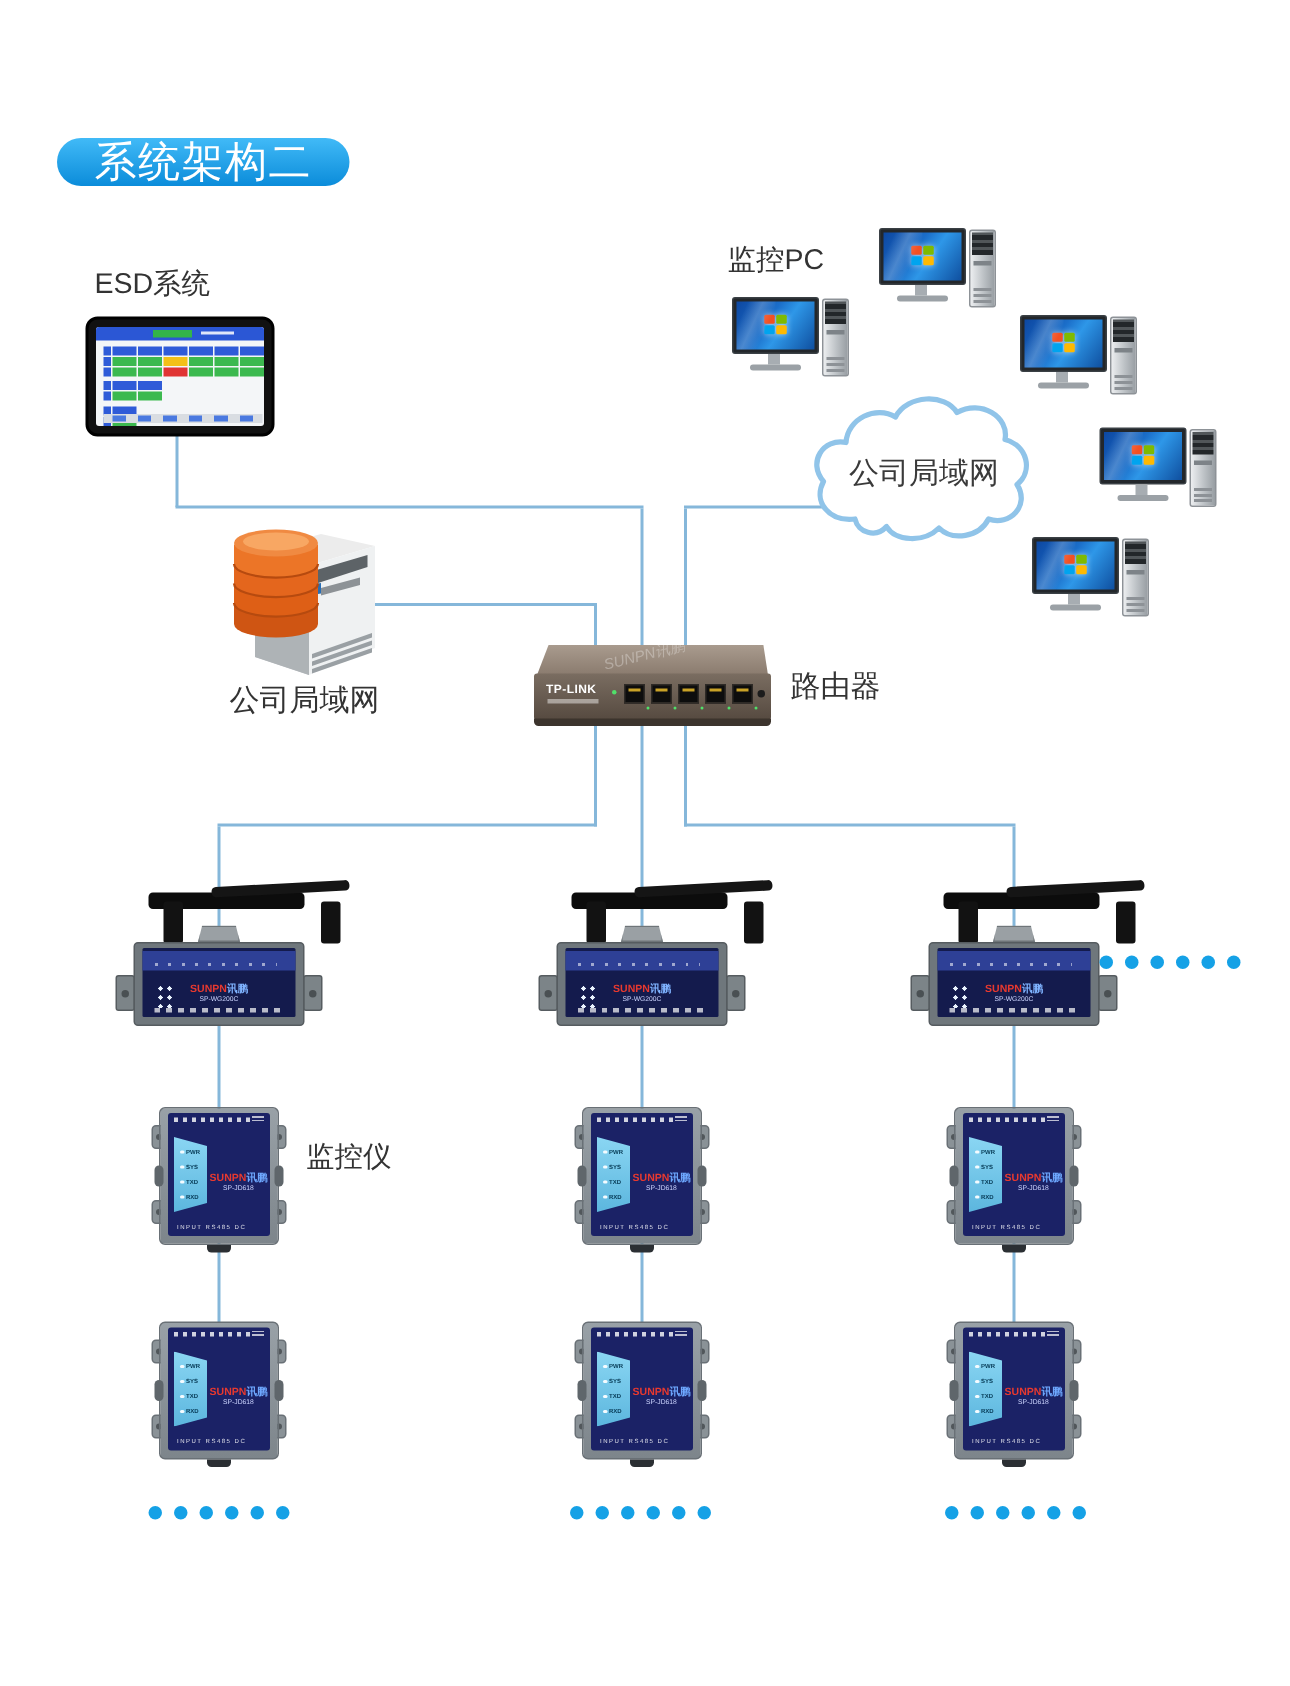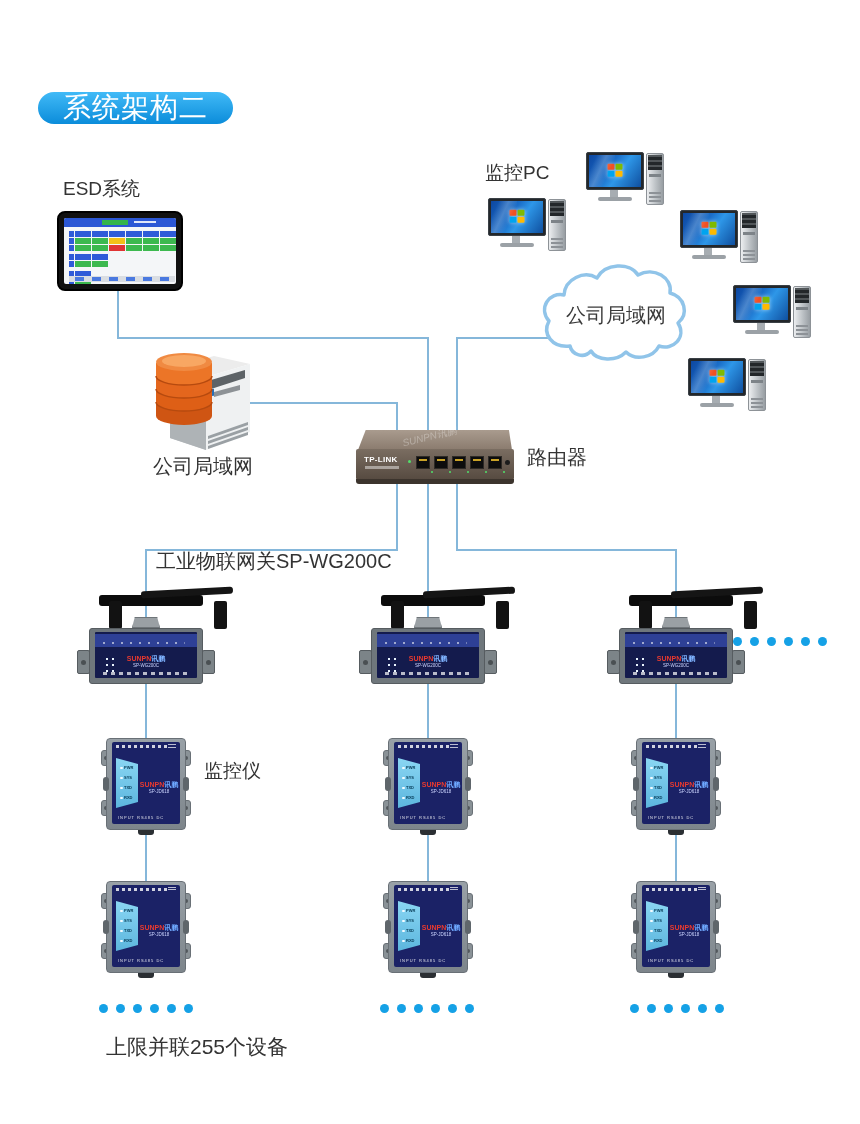--- a/index.html
+++ b/index.html
@@ -146,23 +146,21 @@
   <div class="line" style="left:427px;top:828px;width:2px;height:56px;"></div>
   <div class="line" style="left:675px;top:682px;width:2px;height:58px;"></div>
   <div class="line" style="left:675px;top:828px;width:2px;height:56px;"></div>
 
   <div class="abs badge" style="z-index:3;">系统架构二</div>
 
   <div class="lbl t19" style="left:63px;top:176px;">ESD系统</div>
   <div class="lbl t19" style="left:485px;top:160px;">监控PC</div>
   <div class="lbl t20" style="left:153px;top:453px;">公司局域网</div>
   <div class="lbl t20" style="left:527px;top:444px;">路由器</div>
-  <div class="lbl t20" style="left:156px;top:548px;">工业物联网关SP-WG200C</div>
   <div class="lbl t19" style="left:204px;top:758px;">监控仪</div>
-  <div class="lbl t21" style="left:106px;top:1033px;">上限并联255个设备</div>
 
   <div class="node esd-frame">
     <div class="esd-scr">
       <div class="esd-tb">
           <i></i>
           <em></em>
         </div>
       <div class="esd-grid g1">
         <div class="cb"></div>
           <div class="cb"></div>

